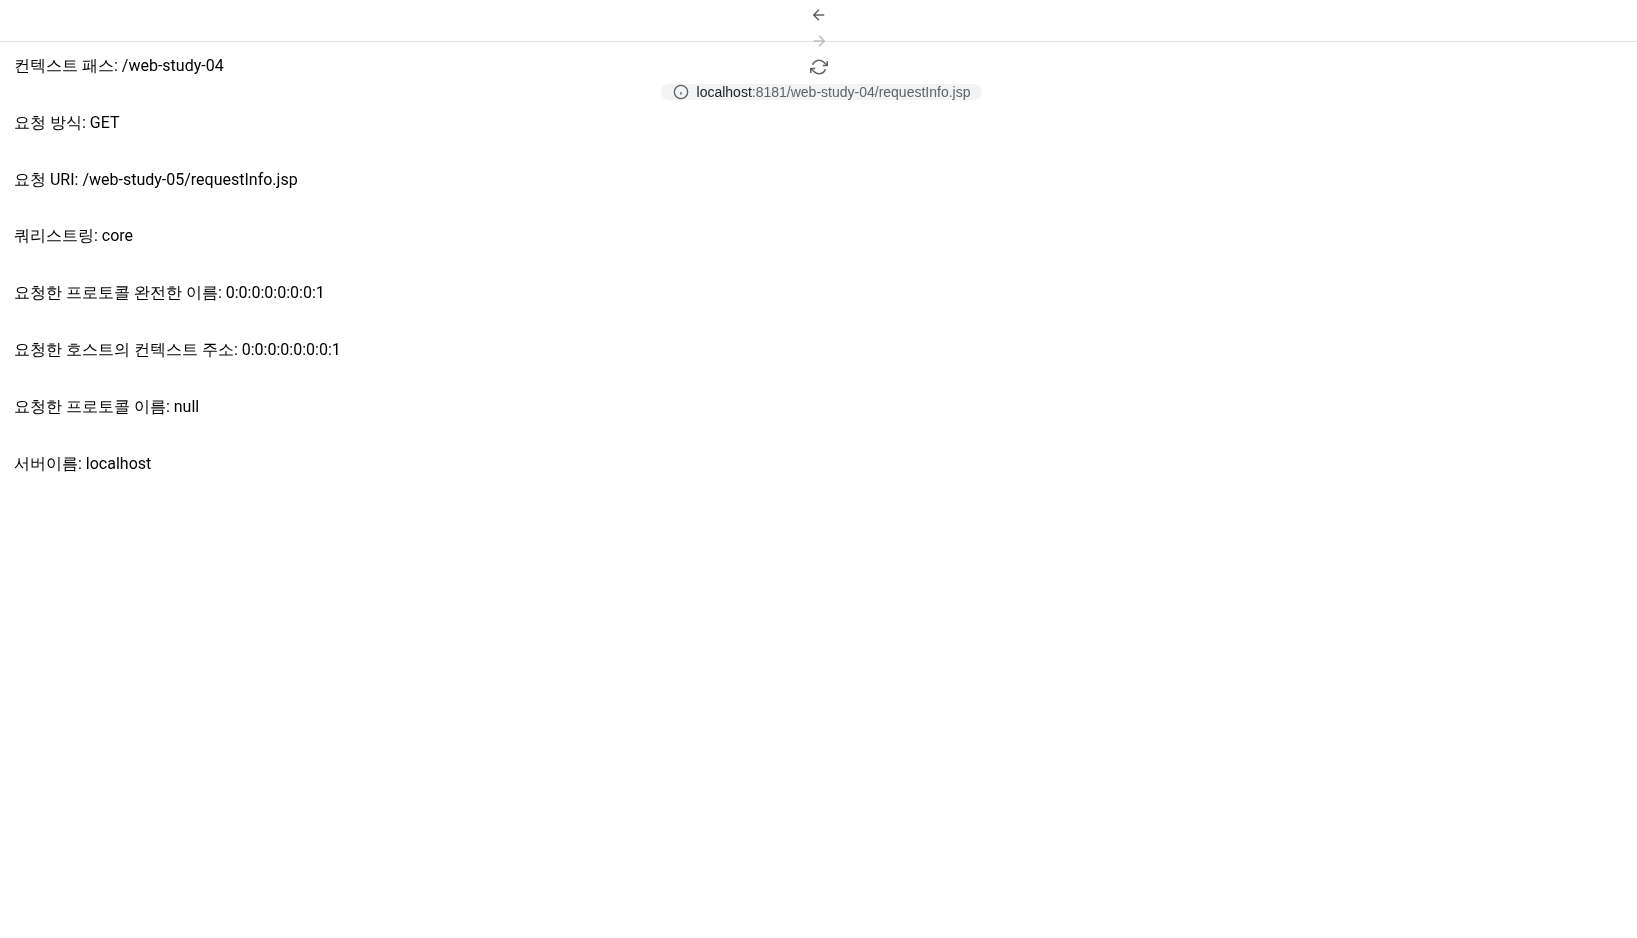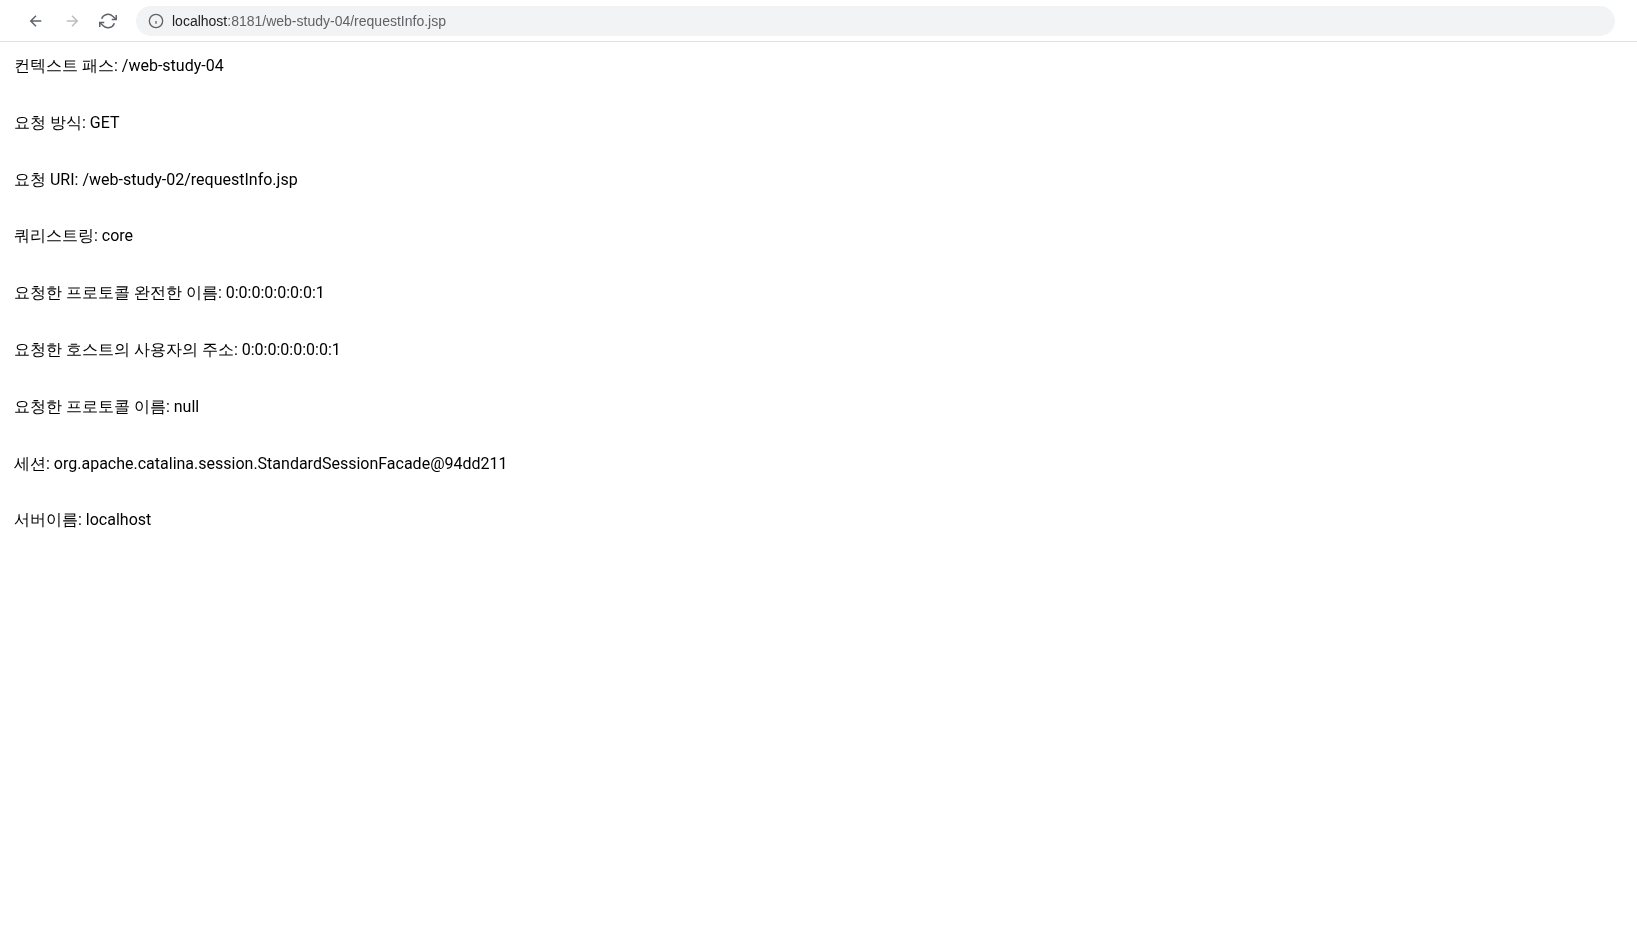--- a/index.html
+++ b/index.html
@@ -14,20 +14,21 @@
     }
     
     .browser-toolbar {
       display: flex;
       align-items: center;
       padding: 6px 22px;
       background: #ffffff;
       border-bottom: 1px solid #e0e0e0;
       height: 42px;
       gap: 8px;
+      flex-direction: column;
     }
     
     .nav-button {
       width: 28px;
       height: 28px;
       display: flex;
       align-items: center;
       justify-content: center;
       border-radius: 50%;
       cursor: pointer;
@@ -121,20 +122,19 @@
     </div>
     <span class="address-text">
       <span class="host">localhost</span><span class="path">:8181/web-study-04/requestInfo.jsp</span>
     </span>
   </div>
 </div>
 
 <div class="content">
   <p>컨텍스트 패스: /web-study-04</p>
   <p>요청 방식: GET</p>
-  <p>요청 URI: /web-study-02/requestInfo.jsp</p>
+  <p>요청 URI: /web-study-05/requestInfo.jsp</p>
   <p>쿼리스트링: core</p>
   <p>요청한 프로토콜 완전한 이름: 0:0:0:0:0:0:0:1</p>
-  <p>요청한 호스트의 사용자의 주소: 0:0:0:0:0:0:0:1</p>
+  <p>요청한 호스트의 컨텍스트 주소: 0:0:0:0:0:0:0:1</p>
   <p>요청한 프로토콜 이름: null</p>
-  <p>세션: org.apache.catalina.session.StandardSessionFacade@94dd211</p>
   <p>서버이름: localhost</p>
 </div>
 
 </body></html>

